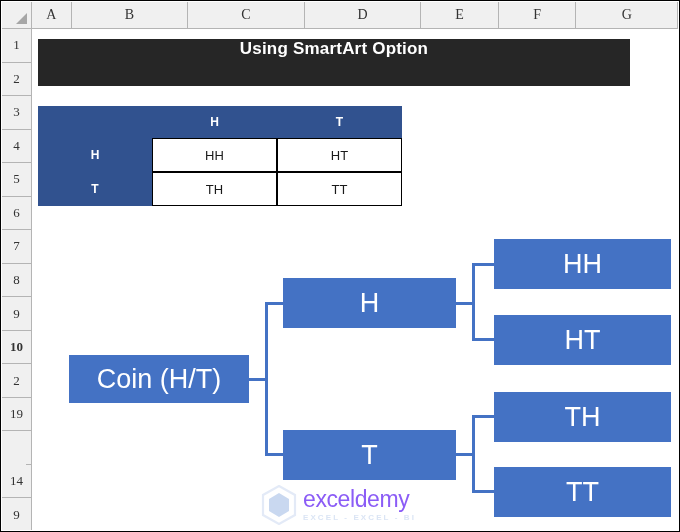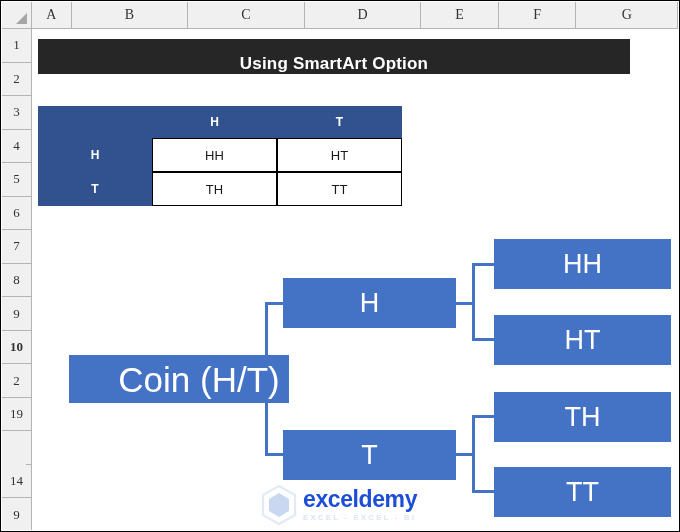--- a/index.html
+++ b/index.html
@@ -83,24 +83,24 @@
     left: 31px; top: 28px;
     right: 1px; bottom: 1px;
     background: #ffffff;
     overflow: hidden;
   }
 
   
   .title-banner {
     position: absolute;
     left: 37px; top: 38px;
-    width: 592px; height: 35px;
+    width: 592px; height: 47px;
     background: #262626;
     display: flex;
-    align-items: flex-end;
+    align-items: flex-start;
     justify-content: center;
     color: #ffffff;
     font-size: 17px;
     font-weight: bold;
     letter-spacing: 0.2px;
   }
 
   
   .matrix {
     position: absolute;
@@ -149,21 +149,21 @@
   
   .node {
     position: absolute;
     background: #4472C4;
     display: flex;
     align-items: center;
     justify-content: center;
     color: #ffffff;
     line-height: 1;
   }
-  .node-root { font-size: 35px; padding-left: 40px; }
+  .node-root { font-size: 27px; }
   .node-mid  { font-size: 27px; }
   .node-leaf { font-size: 27px; }
 
   .conn {
     position: absolute;
     background: #4472C4;
   }
   .conn-h { height: 3px; }
   .conn-v { width: 3px; }
 
@@ -184,22 +184,22 @@
     flex: 0 0 auto;
   }
   .wm-text {
     display: flex;
     flex-direction: column;
     justify-content: center;
     line-height: 1;
   }
   .wm-title {
     font-size: 23px;
-    font-weight: bold;
-    color: #1d4ed8;
+    font-weight: normal;
+    color: #8b5cf6;
     letter-spacing: -0.4px;
   }
   .wm-sub {
     font-size: 8px;
     color: #dbe5f5;
     letter-spacing: 2.1px;
     margin-top: 3px;
     font-weight: bold;
   }
 </style>

